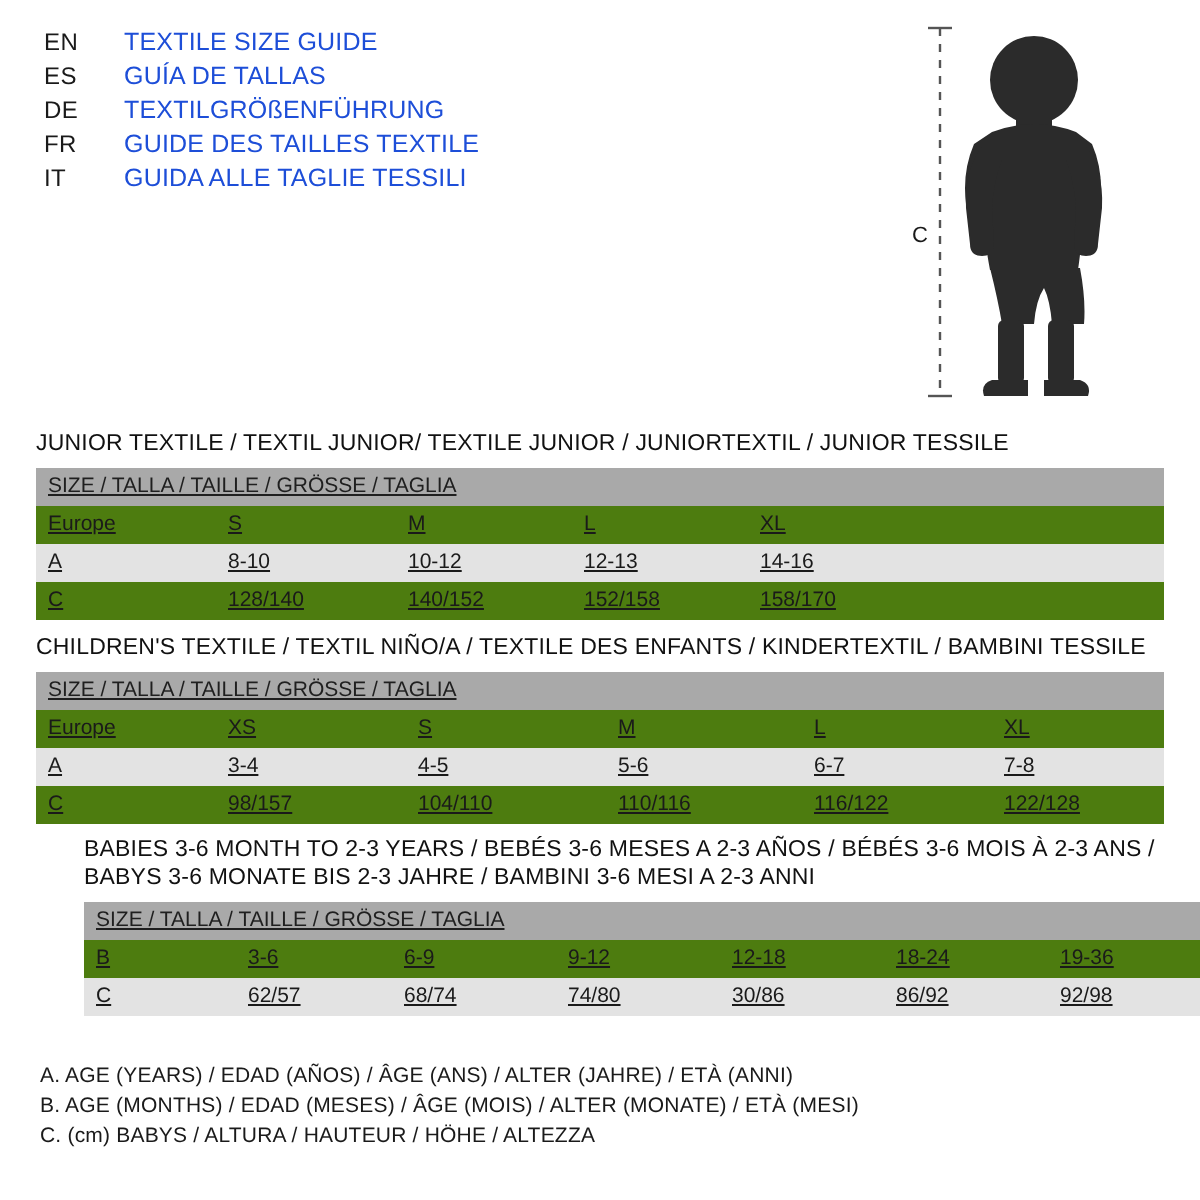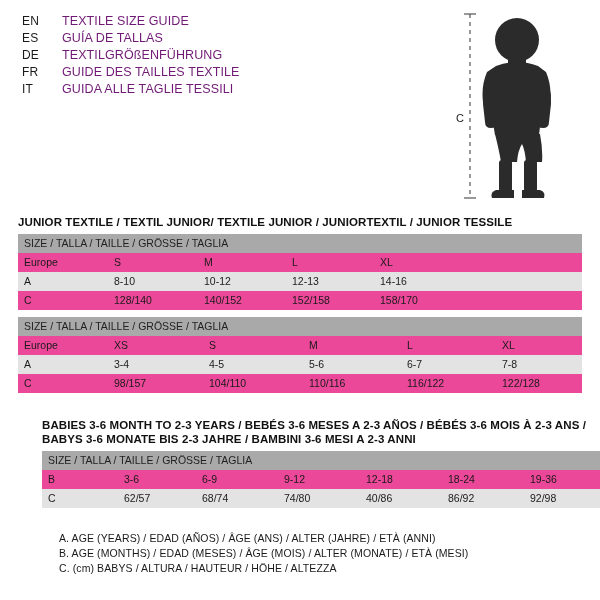--- a/index.html
+++ b/index.html
@@ -35,21 +35,21 @@
   }
   .lang-code {
     width: 40px;
     flex: 0 0 40px;
     font-size: 12px;
     color: #1a1a1a;
     letter-spacing: 0.2px;
   }
   .lang-title {
     font-size: 12.5px;
-    color: #701a75;
+    color: #1d4ed8;
     letter-spacing: 0.1px;
   }
 
   
   .figure-area {
     position: absolute;
     left: 440px;
     top: 8px;
     width: 150px;
     height: 195px;
@@ -66,64 +66,64 @@
   }
 
   
   .section {
     position: absolute;
     left: 18px;
     width: 564px;
   }
   .section-title {
     font-size: 11.5px;
-    font-weight: bold;
+    font-weight: normal;
     color: #111111;
     margin-bottom: 5px;
     line-height: 14px;
     letter-spacing: 0.1px;
   }
   table.sizes {
     border-collapse: collapse;
     width: 564px;
     table-layout: fixed;
   }
   table.sizes td {
     font-size: 10.5px;
     color: #1a1a1a;
     padding: 3px 0 3px 6px;
     line-height: 13px;
     white-space: nowrap;
+    text-decoration: underline;
   }
   tr.head-row td {
     background: #a9a9a9;
     color: #1f1f1f;
     font-size: 10.5px;
     font-weight: normal;
   }
   tr.shaded td {
     background: #e3e3e3;
   }
   tr.plain td {
-    background: #ec4899;
+    background: #4d7c0f;
   }
 
   
   .legend {
     position: absolute;
     left: 20px;
     top: 531px;
     width: 560px;
   }
   .legend div {
     font-size: 10.5px;
     color: #1a1a1a;
     line-height: 15px;
     letter-spacing: 0.1px;
-    margin-left: 39px;
   }
 </style>
 </head>
 <body>
 
 <div class="page">
 
   <div class="header">
     <div class="lang-row">
       <span class="lang-code">EN</span>
@@ -218,20 +218,21 @@
           <td>140/152</td>
           <td>152/158</td>
           <td>158/170</td>
           <td></td>
         </tr>
       </tbody>
     </table>
   </div>
 
   <div class="section" style="top:317px;">
+    <div class="section-title">CHILDREN'S TEXTILE / TEXTIL NIÑO/A / TEXTILE DES ENFANTS / KINDERTEXTIL / BAMBINI TESSILE</div>
     <table class="sizes">
       <colgroup>
         <col style="width:90px">
           <col style="width:95px">
           <col style="width:100px">
           <col style="width:98px">
           <col style="width:95px">
           <col style="width:86px">
       </colgroup>
       <tbody>
@@ -289,21 +290,21 @@
           <td>9-12</td>
           <td>12-18</td>
           <td>18-24</td>
           <td>19-36</td>
         </tr>
         <tr class="shaded">
           <td>C</td>
           <td>62/57</td>
           <td>68/74</td>
           <td>74/80</td>
-          <td>40/86</td>
+          <td>30/86</td>
           <td>86/92</td>
           <td>92/98</td>
         </tr>
       </tbody>
     </table>
   </div>
 
   <div class="legend">
     <div>A. AGE (YEARS) / EDAD (AÑOS) / ÂGE (ANS) / ALTER (JAHRE) / ETÀ (ANNI)</div>
     <div>B. AGE (MONTHS) / EDAD (MESES) / ÂGE (MOIS) / ALTER (MONATE) / ETÀ (MESI)</div>

